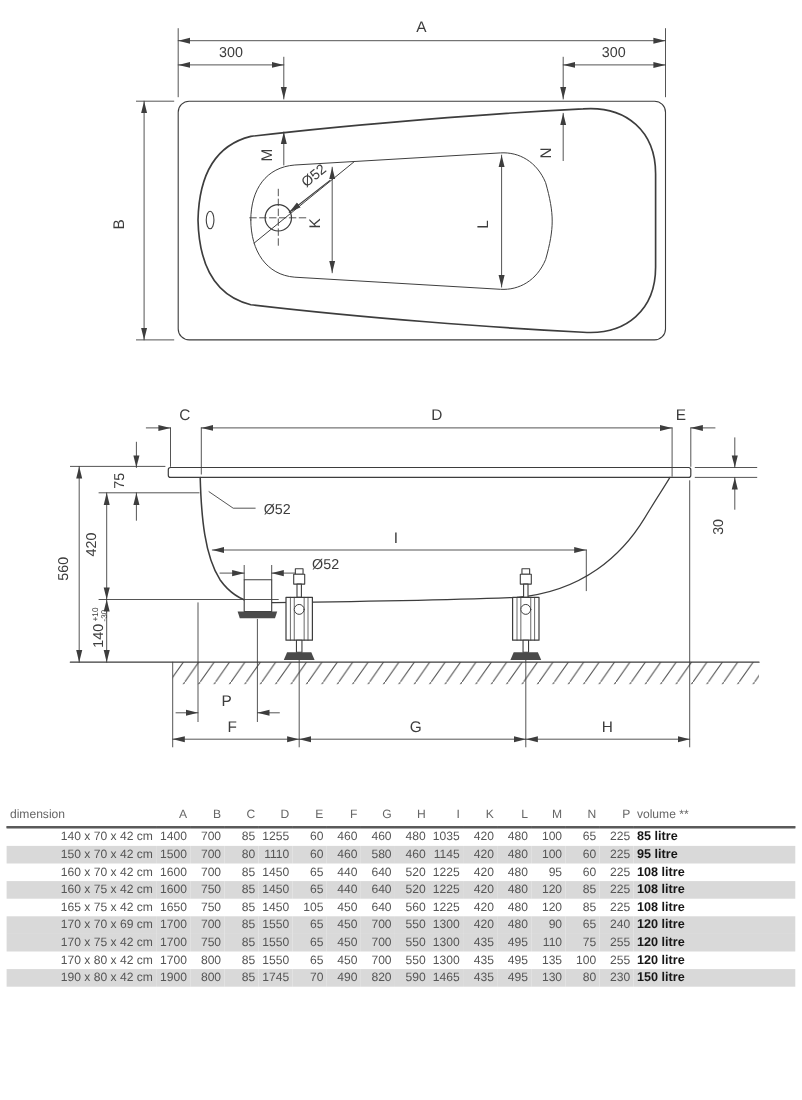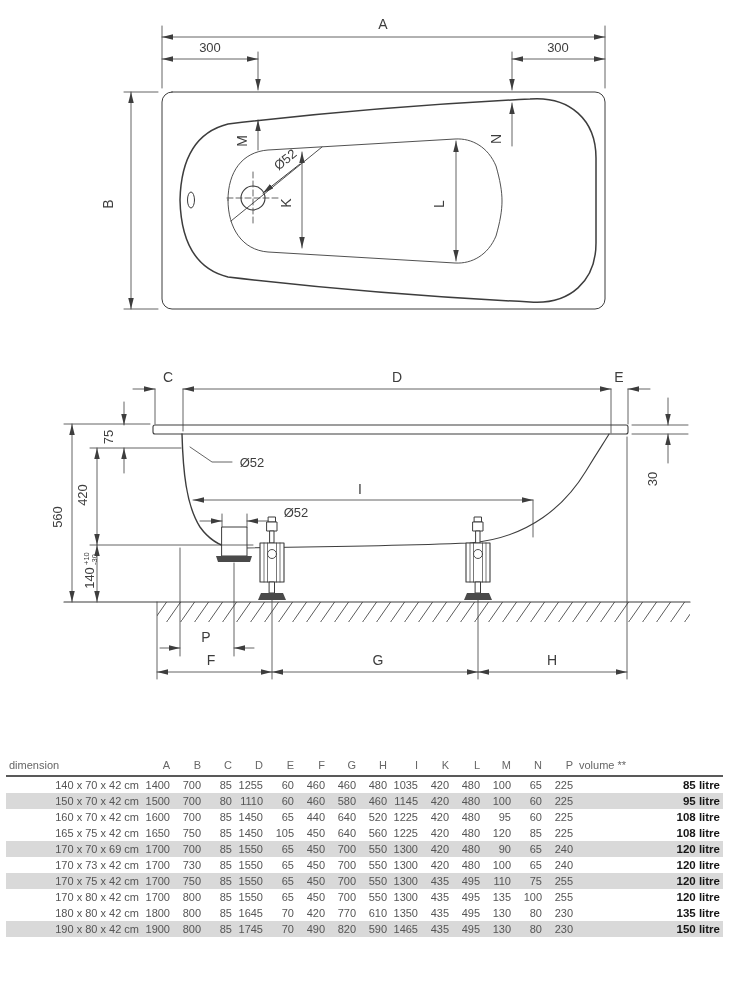--- a/index.html
+++ b/index.html
@@ -3,29 +3,29 @@
 <meta charset="utf-8">
 <style>
   html,body{margin:0;padding:0;background:#ffffff;}
   body{width:729px;height:1000px;position:relative;font-family:"Liberation Sans",sans-serif;}
   svg text{font-family:"Liberation Sans","DejaVu Sans",sans-serif;fill:#3d3d3d;}
   .dimletter{font-size:14px;}
   .dimnum{font-size:13px;}
   .tolnum{font-size:7.5px;}
   .dia{font-size:13px;}
 
-  .tablewrap{position:absolute;left:0;top:757px;width:603px;}
+  .tablewrap{position:absolute;left:0;top:733px;width:603px;}
   table.dims{border-collapse:collapse;width:717px;margin:0 6px;font-size:11px;color:#555;}
   table.dims th{font-weight:normal;color:#666;text-align:right;padding:2px 3px 4px 3px;border-bottom:2px solid #595959;white-space:nowrap;}
   table.dims th.dim{text-align:left;}
   table.dims th.volhead{text-align:left;}
   table.dims td{padding:1px 3px;height:14px;white-space:nowrap;}
   table.dims td.dim{text-align:right;width:130px;}
   table.dims td.num{text-align:right;}
-  table.dims td.vol{text-align:right;font-weight:bold;color:#161616;font-size:11.5px;margin-top:36px;}
+  table.dims td.vol{text-align:left;font-weight:bold;color:#161616;font-size:11.5px;margin-top:36px;}
   table.dims tr.stripe td{background:#d9d9d9;}
   table.dims col.c-dim{width:130px;}
   table.dims col.c-num{width:31px;}
   table.dims col.c-vol{width:auto;}
 </style>
 </head>
 <body>
 
 
 
@@ -282,20 +282,38 @@
           <td class="num">640</td>
           <td class="num">520</td>
           <td class="num">1225</td>
           <td class="num">420</td>
           <td class="num">480</td>
           <td class="num">95</td>
           <td class="num">60</td>
           <td class="num">225</td>
           <td class="vol">108 litre</td>
         </tr>
+        <tr class="stripe">
+          <td class="dim">160 x 75 x 42 cm</td>
+          <td class="num">1600</td>
+          <td class="num">750</td>
+          <td class="num">85</td>
+          <td class="num">1450</td>
+          <td class="num">65</td>
+          <td class="num">440</td>
+          <td class="num">640</td>
+          <td class="num">520</td>
+          <td class="num">1225</td>
+          <td class="num">420</td>
+          <td class="num">480</td>
+          <td class="num">120</td>
+          <td class="num">85</td>
+          <td class="num">225</td>
+          <td class="vol">108 litre</td>
+        </tr>
         <tr>
           <td class="dim">165 x 75 x 42 cm</td>
           <td class="num">1650</td>
           <td class="num">750</td>
           <td class="num">85</td>
           <td class="num">1450</td>
           <td class="num">105</td>
           <td class="num">450</td>
           <td class="num">640</td>
           <td class="num">560</td>
@@ -314,38 +332,20 @@
           <td class="num">85</td>
           <td class="num">1550</td>
           <td class="num">65</td>
           <td class="num">450</td>
           <td class="num">700</td>
           <td class="num">550</td>
           <td class="num">1300</td>
           <td class="num">420</td>
           <td class="num">480</td>
           <td class="num">90</td>
-          <td class="num">65</td>
-          <td class="num">240</td>
-          <td class="vol">120 litre</td>
-        </tr>
-        <tr>
-          <td class="dim">170 x 73 x 42 cm</td>
-          <td class="num">1700</td>
-          <td class="num">730</td>
-          <td class="num">85</td>
-          <td class="num">1550</td>
-          <td class="num">65</td>
-          <td class="num">450</td>
-          <td class="num">700</td>
-          <td class="num">550</td>
-          <td class="num">1300</td>
-          <td class="num">420</td>
-          <td class="num">480</td>
-          <td class="num">100</td>
           <td class="num">65</td>
           <td class="num">240</td>
           <td class="vol">120 litre</td>
         </tr>
         <tr class="stripe">
           <td class="dim">170 x 75 x 42 cm</td>
           <td class="num">1700</td>
           <td class="num">750</td>
           <td class="num">85</td>
           <td class="num">1550</td>
@@ -371,38 +371,20 @@
           <td class="num">450</td>
           <td class="num">700</td>
           <td class="num">550</td>
           <td class="num">1300</td>
           <td class="num">435</td>
           <td class="num">495</td>
           <td class="num">135</td>
           <td class="num">100</td>
           <td class="num">255</td>
           <td class="vol">120 litre</td>
-        </tr>
-        <tr>
-          <td class="dim">180 x 80 x 42 cm</td>
-          <td class="num">1800</td>
-          <td class="num">800</td>
-          <td class="num">85</td>
-          <td class="num">1645</td>
-          <td class="num">70</td>
-          <td class="num">420</td>
-          <td class="num">770</td>
-          <td class="num">610</td>
-          <td class="num">1350</td>
-          <td class="num">435</td>
-          <td class="num">495</td>
-          <td class="num">130</td>
-          <td class="num">80</td>
-          <td class="num">230</td>
-          <td class="vol">135 litre</td>
         </tr>
         <tr class="stripe">
           <td class="dim">190 x 80 x 42 cm</td>
           <td class="num">1900</td>
           <td class="num">800</td>
           <td class="num">85</td>
           <td class="num">1745</td>
           <td class="num">70</td>
           <td class="num">490</td>
           <td class="num">820</td>

